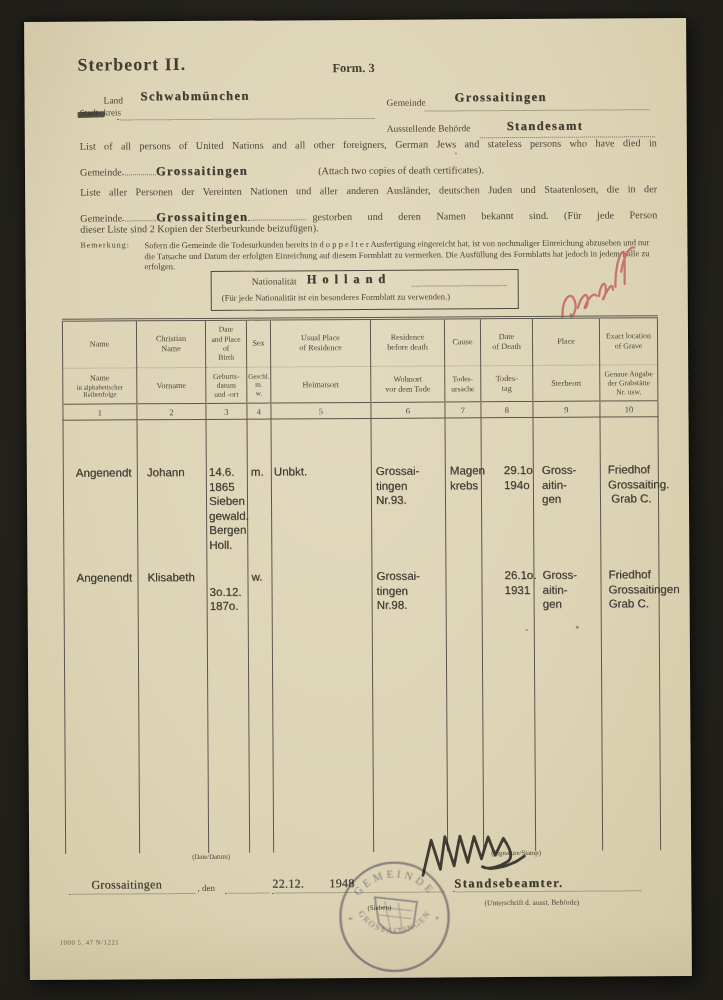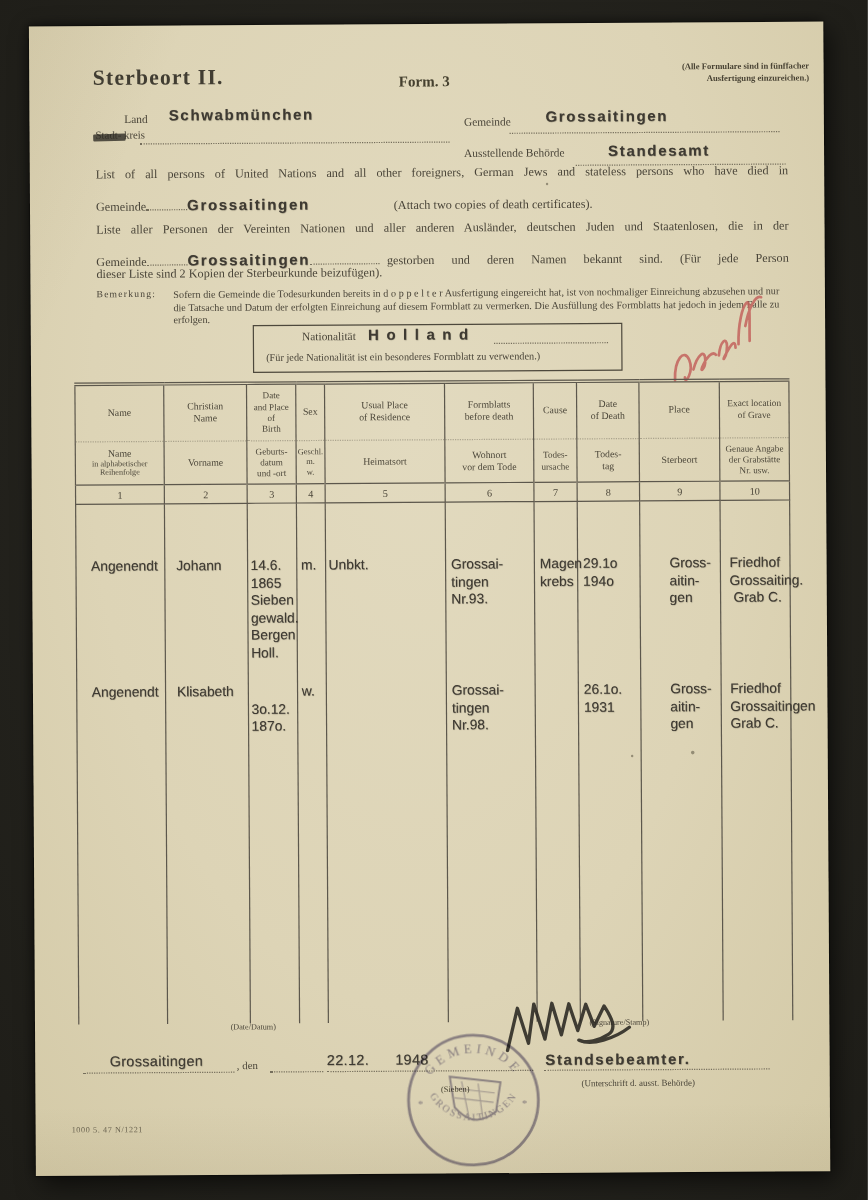--- a/index.html
+++ b/index.html
@@ -7,21 +7,21 @@
     font-family:"Liberation Serif","DejaVu Serif",serif;}
   .paper{position:absolute;left:27px;top:20px;width:662px;height:958px;
     background:radial-gradient(ellipse at 48% 35%, #e2dabf 0%, #ddd4b6 55%, #d3c9a6 100%);
     box-shadow:0 0 0 1px rgba(0,0,0,.25), 5px 7px 20px rgba(0,0,0,.6), -2px -2px 8px rgba(0,0,0,.35);
     transform:rotate(-0.35deg);transform-origin:50% 50%;}
   .paper::before{content:"";position:absolute;inset:0;pointer-events:none;
     background:linear-gradient(115deg, rgba(120,105,70,.07) 0%, rgba(0,0,0,0) 12%),
                linear-gradient(0deg, rgba(110,95,60,.08) 0%, rgba(0,0,0,0) 6%);}
   .abs{position:absolute;}
   .print{color:#4a4539;}
-  .typed{font-family:Liberation Sans, sans-serif;color:#3e3a32;
+  .typed{font-family:Liberation Serif, serif;color:#3e3a32;
     text-shadow:.4px .4px .6px rgba(60,54,44,.55);letter-spacing:.3px;}
   .typed-b{font-weight:bold;letter-spacing:1.4px;}
   .dots{display:inline-block;border-bottom:1.2px dotted #756e5c;height:11px;vertical-align:baseline;}
   .dotline{position:absolute;border-bottom:1.2px dotted #756e5c;height:1px;}
 
   
   .title{left:53px;top:33px;font-size:18px;font-weight:bold;letter-spacing:1px;color:#413d32;}
   .formno{left:308px;top:41px;font-size:12.5px;font-weight:bold;color:#45402f;}
   .corner{left:468px;top:32px;width:182px;text-align:right;font-size:7.2px;font-weight:bold;
     line-height:1.45;color:#4a4435;}
@@ -72,22 +72,22 @@
   tr.nrow th{border-top:1px solid #5c574c;border-bottom:1px solid #5c574c;height:15px;
     font-size:8.5px;text-align:center;}
   tr.drow td{position:relative;height:433px;vertical-align:top;}
   .e1,.e2{position:absolute;font-family:Liberation Sans, sans-serif;
     font-size:11.5px;line-height:14.5px;color:#3e3a32;white-space:pre;
     text-shadow:.4px .4px .6px rgba(60,54,44,.5);}
   .e1{top:45px;} .e2{top:150px;}
   td.c0 .e1,td.c0 .e2{left:12px;} td.c1 .e1,td.c1 .e2{left:9px;}
   td.c2 .e1,td.c2 .e2{left:2px;}  td.c3 .e1,td.c3 .e2{left:3px;}
   td.c4 .e1,td.c4 .e2{left:2px;}  td.c5 .e1,td.c5 .e2{left:4px;}
-  td.c6 .e1,td.c6 .e2{left:4px;}  td.c7 .e1,td.c7 .e2{left:4px;}
-  td.c8 .e1,td.c8 .e2{left:8px;margin-left:16px;}  td.c9 .e1,td.c9 .e2{left:7px;}
+  td.c6 .e1,td.c6 .e2{left:4px;}  td.c7 .e1,td.c7 .e2{left:22px;}
+  td.c8 .e1,td.c8 .e2{left:8px;}  td.c9 .e1,td.c9 .e2{left:7px;}
 
   
   .date-label{left:163px;top:832px;font-size:6.8px;color:#4a4539;}
   .sig-label{left:462px;top:830px;font-size:6.8px;color:#4a4539;}
   .ft-place{left:62px;top:856px;font-size:12px;}
   .ft-den{left:168px;top:862px;font-size:9px;color:#4a4539;}
   .ft-date{left:243px;top:856px;font-size:12px;}
   .ft-year{left:300px;top:856px;font-size:12px;}
   .ft-official{left:425px;top:857px;font-size:12.5px;}
   .ft-note{left:455px;top:879px;font-size:7.5px;color:#4a4539;}
@@ -100,22 +100,20 @@
     filter:blur(.25px);}
   .speck{position:absolute;border-radius:50%;background:#57523f;opacity:.55;}
 </style>
 </head>
 <body>
 
 <div class="paper">
 
   <div class="abs title">Sterbeort II.</div>
   <div class="abs formno">Form. 3</div>
-  <div class="abs corner" style="white-space:pre-line">(Alle Formulare sind in fünffacher
-Ausfertigung einzureichen.)</div>
 
   <div class="abs print f-land-label">Land</div>
   <div class="abs typed typed-b f-land-val">Schwabmünchen</div>
   <div class="abs print f-stadt-row">
     <span class="struck">Stadt-</span>
     <span>kreis</span>
   </div>
   <div class="dotline land-dots"></div>
 
   <div class="abs print f-gem-label">Gemeinde</div>
@@ -198,21 +196,21 @@
               <div class="h-de" style="font-size:7px">Geschl.
 m.
 w.</div>
             </th>
           <th>
               <div class="h-en">Usual Place
 of Residence</div>
               <div class="h-de">Heimatsort</div>
             </th>
           <th>
-              <div class="h-en">Formblatts
+              <div class="h-en">Residence
 before death</div>
               <div class="h-de">Wohnort
 vor dem Tode</div>
             </th>
           <th>
               <div class="h-en">Cause</div>
               <div class="h-de" style="font-size:7.6px">Todes-
 ursache</div>
             </th>
           <th>

